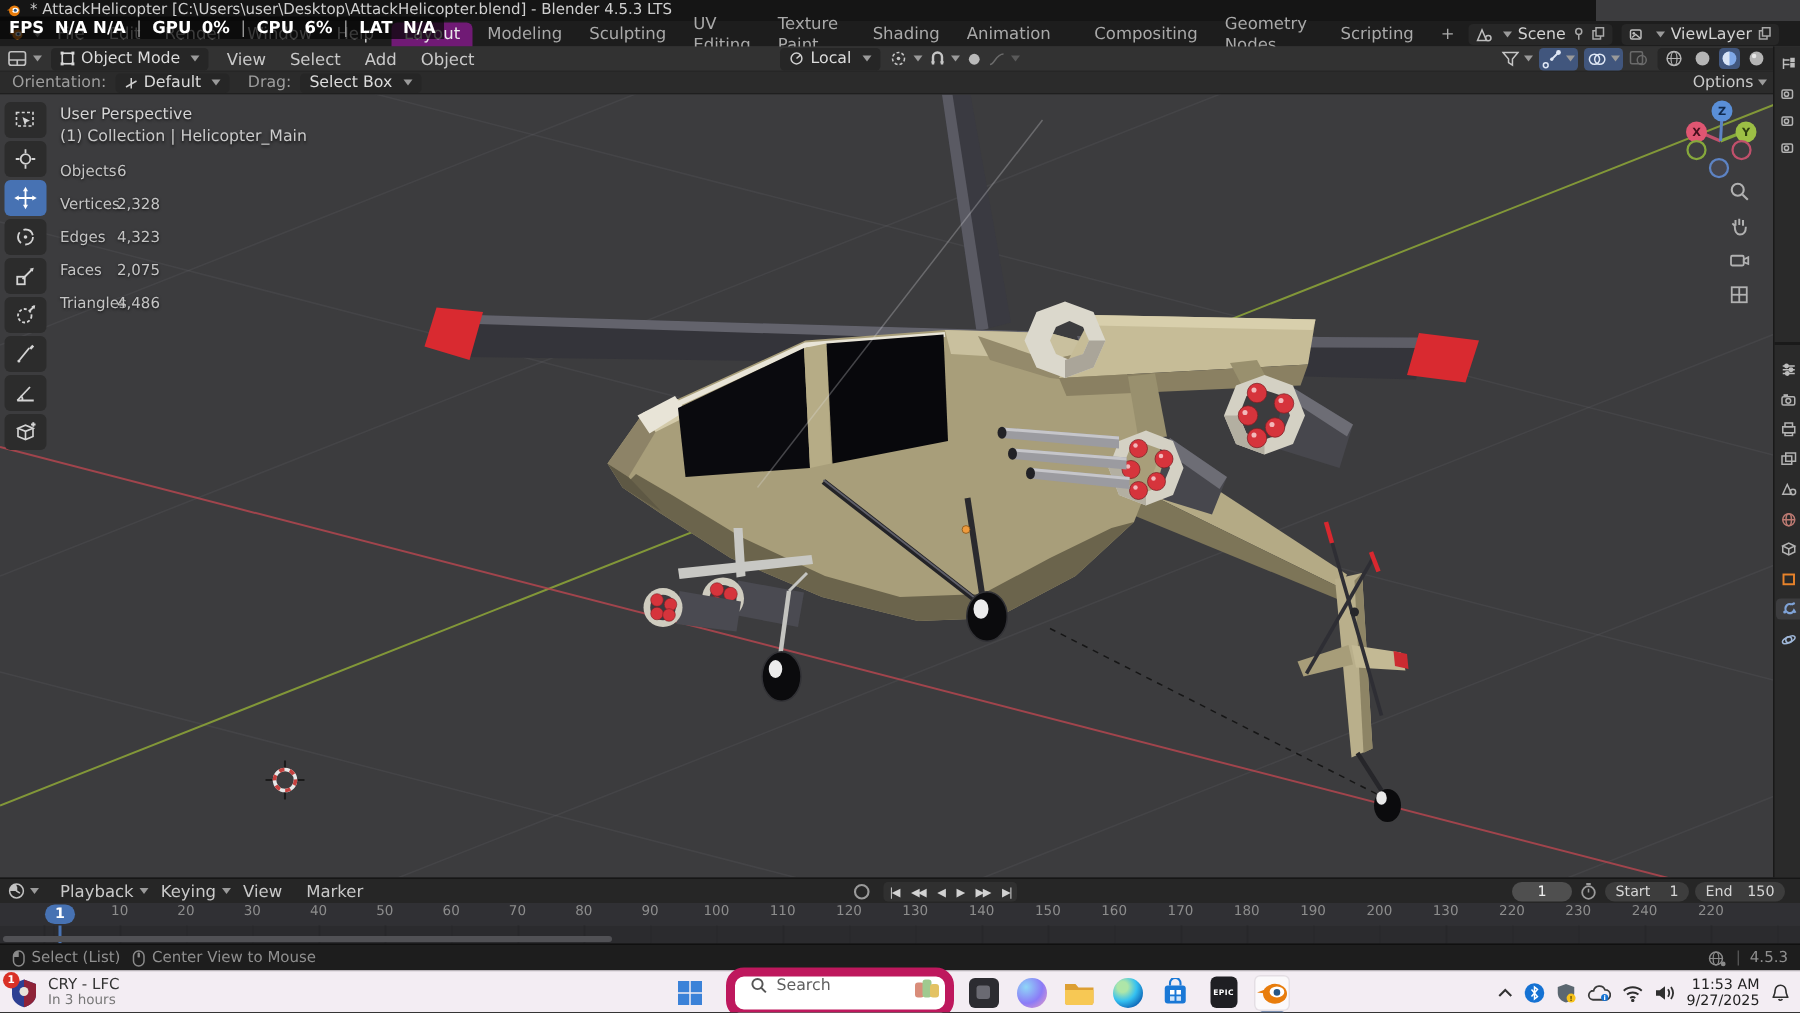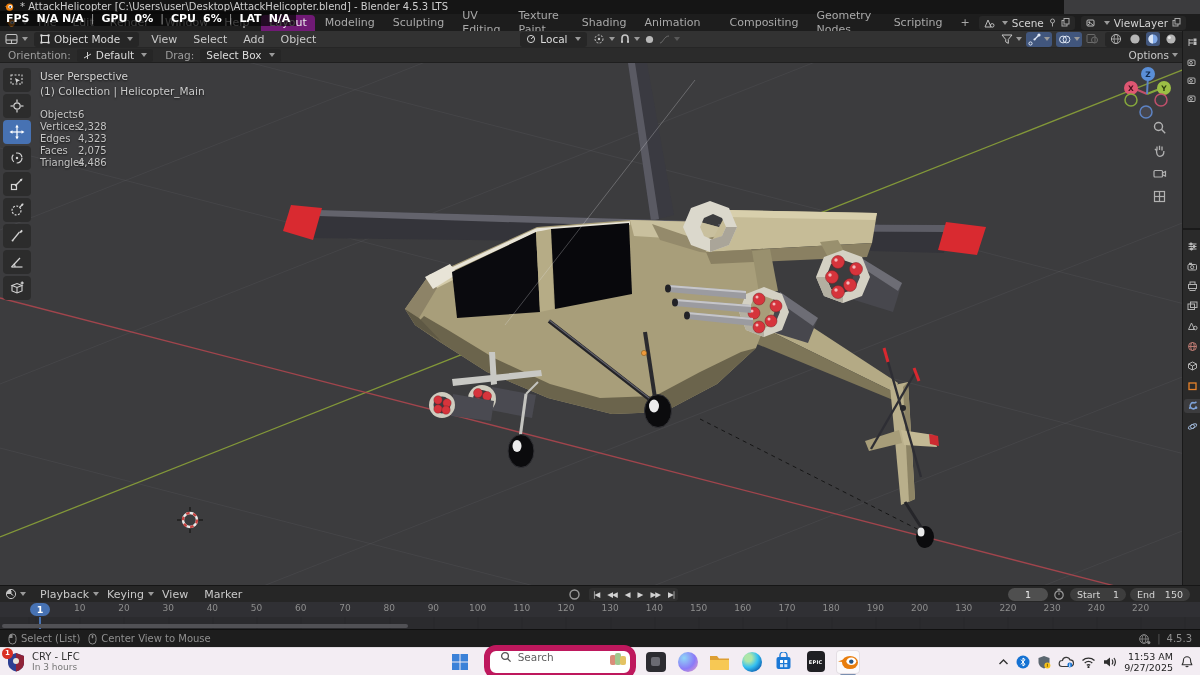--- a/index.html
+++ b/index.html
@@ -38,21 +38,21 @@
   
   #tools-settings{left:0;top:48px;width:1200px;height:15px;background:#2b2b2b;display:flex;align-items:center;font-size:10.5px;color:#9e9e9e;border-bottom:1px solid #1f1f1f;box-sizing:border-box;}
 
   
   #viewport{left:0;top:63px;width:1200px;height:522px;background:#3c3c3e;overflow:hidden;}
   #toolbar{left:3px;top:5px;width:30px;display:flex;flex-direction:column;gap:2px;}
   .tbtn{width:28px;height:24px;background:#2c2c2c;border-radius:4px;display:flex;align-items:center;justify-content:center;}
   .tbtn.active{background:#4772b3;}
   #vp-overlay{left:40px;top:7px;color:#d4d4d4;font-size:10.5px;text-shadow:0 1px 2px rgba(0,0,0,.7);}
   #vp-overlay .ctx{margin-top:3px;color:#cbcbcb;}
-  .statrow{display:flex;margin-top:1px;font-size:10px;color:#c4c4c4;}
+  .statrow{display:flex;margin-top:11px;font-size:10px;color:#c4c4c4;}
   .statrow .sl{width:38px;}
   #stats{margin-top:12px;}
   #vp-nav{left:1150px;top:55px;display:flex;flex-direction:column;gap:5px;align-items:center;}
   .navbtn{width:18px;height:18px;display:flex;align-items:center;justify-content:center;opacity:.85;}
 
   
   #rstrip{left:1182px;top:31px;width:18px;height:554px;background:#2a2a2a;border-left:1px solid #191919;box-sizing:border-box;}
   .sicon{position:absolute;left:2px;width:14px;height:14px;display:flex;align-items:center;justify-content:center;}
   .sicon.activeTab{background:#3c3c3e;border-radius:3px 0 0 3px;left:1px;width:16px;}
 

